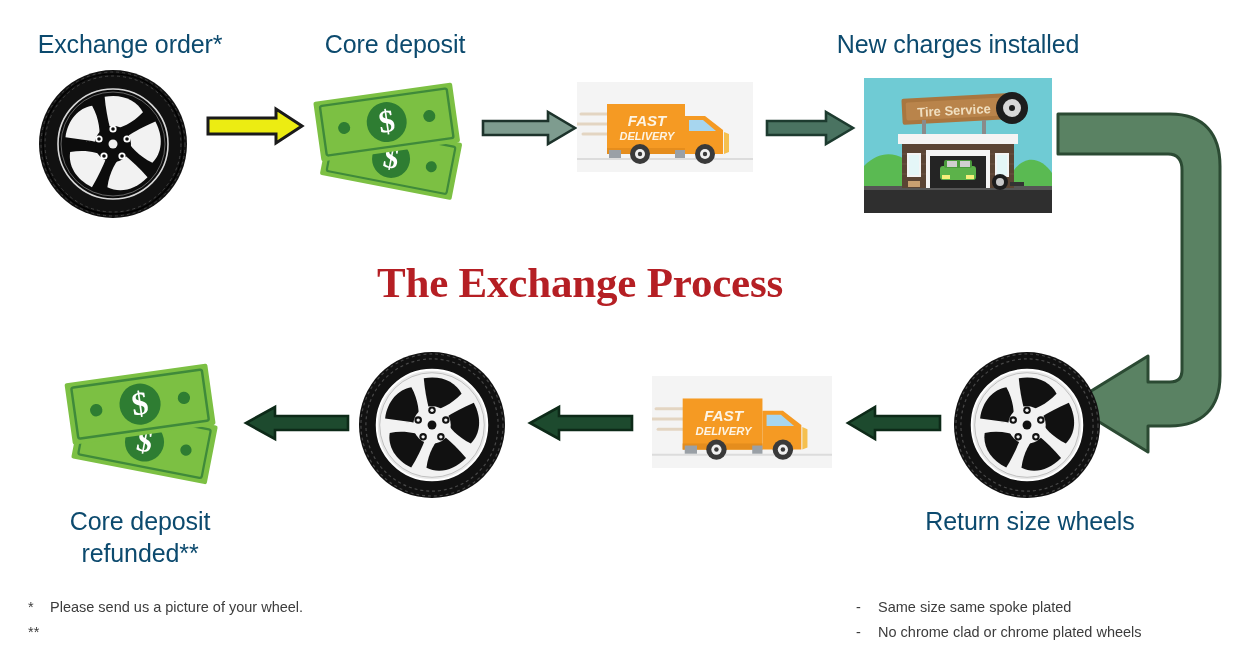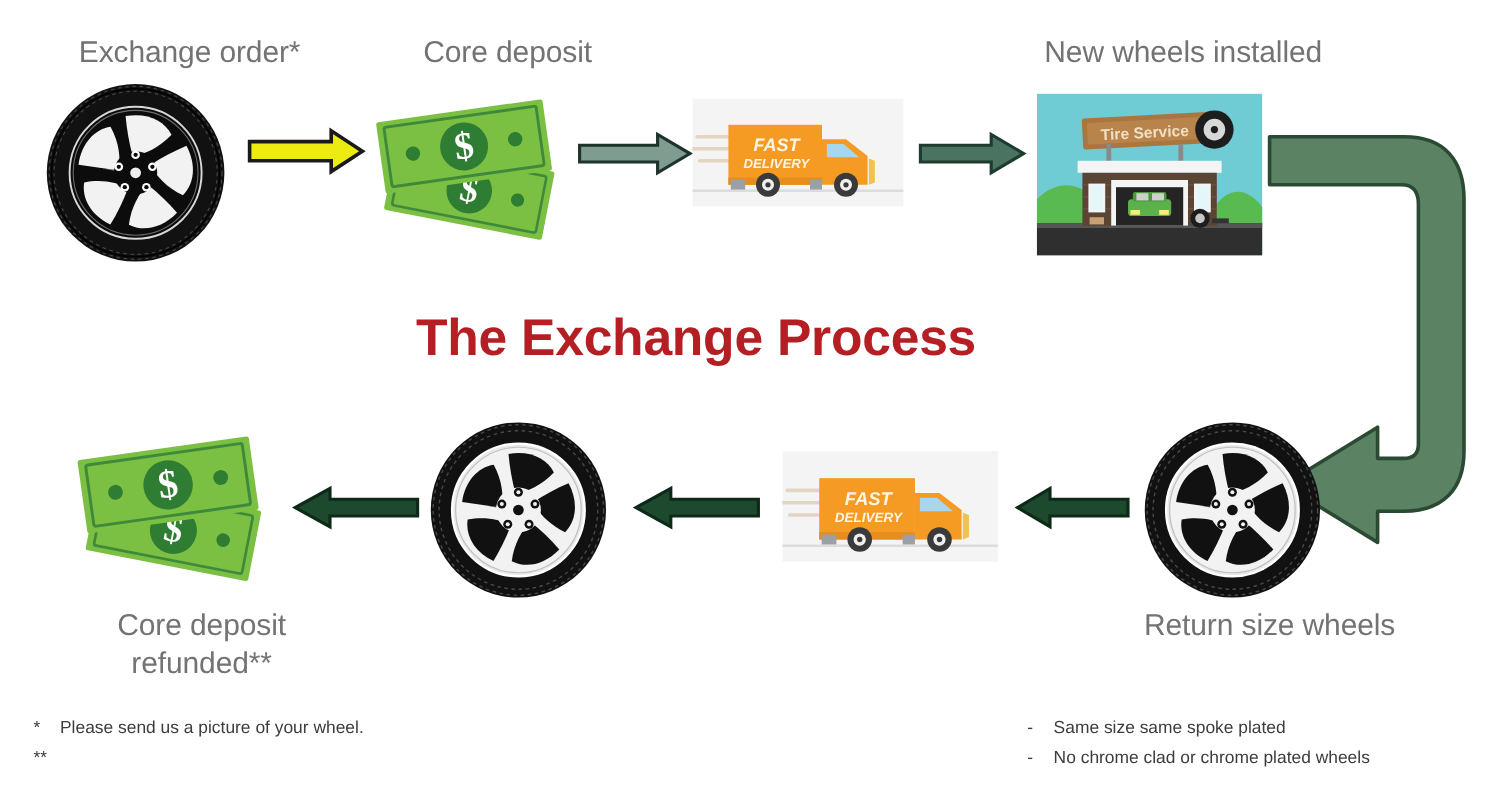--- a/index.html
+++ b/index.html
@@ -17,29 +17,28 @@
     height: 666px;
     background: #ffffff;
     overflow: hidden;
   }
   .abs { position: absolute; }
 
   
   .step-label {
     font-family: "Liberation Sans", sans-serif;
     font-size: 25px;
-    color: #737373;
+    color: #0c4a6e;
     text-align: center;
     line-height: 1.28;
     letter-spacing: -0.1px;
     white-space: pre-line;
-    padding-left: 28px;
   }
   .title {
-    font-family: Liberation Sans, sans-serif;
+    font-family: Liberation Serif, serif;
     font-size: 43px;
     font-weight: bold;
     color: #b51f24;
     text-align: center;
     letter-spacing: -0.2px;
     white-space: nowrap;
   }
   .note {
     font-family: "Liberation Sans", sans-serif;
     font-size: 14.5px;
@@ -76,21 +75,21 @@
 </style>
 </head>
 <body>
 
 <div id="canvas">
 
   <div class="abs step-label" style="left:0px; top:28px; width:260px;">Exchange order*</div>
 
   <div class="abs step-label" style="left:270px; top:28px; width:250px;">Core deposit</div>
 
-  <div class="abs step-label" style="left:808px; top:28px; width:300px;">New wheels installed</div>
+  <div class="abs step-label" style="left:808px; top:28px; width:300px;">New charges installed</div>
 
   <div class="wheel" style="left:38px; top:69px;">
     <svg width="150" height="150" viewBox="0 0 150 150">
       <circle cx="75" cy="75" r="74" fill="#111111"></circle>
       <g stroke="#2b2b2b" stroke-width="1.2">
         <circle cx="75" cy="75" r="70" fill="none" stroke="#000"></circle>
       </g>
 
       <g fill="#3a3a3a">
         <circle cx="75" cy="75" r="72" fill="none" stroke="#444" stroke-width="1" stroke-dasharray="3 3"></circle>

